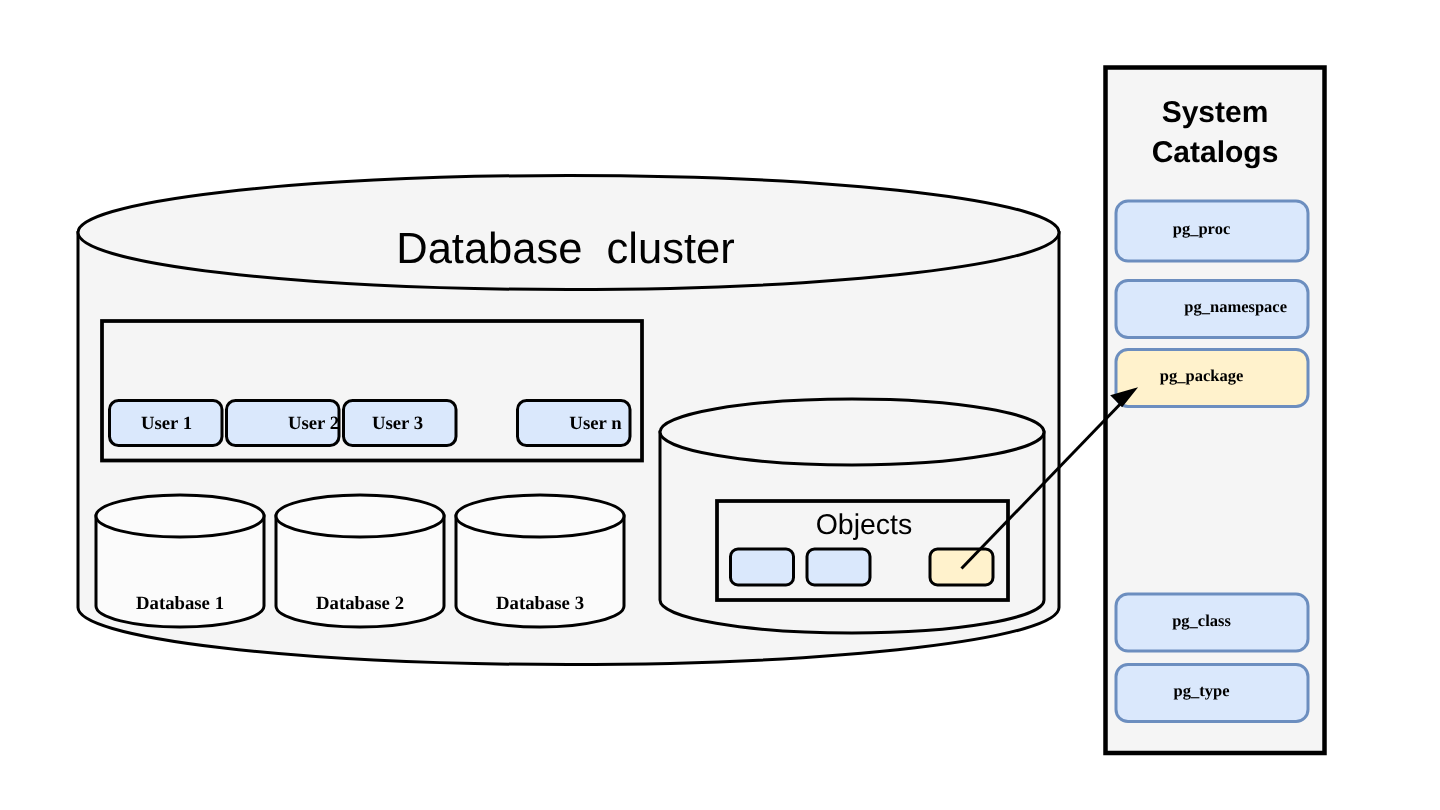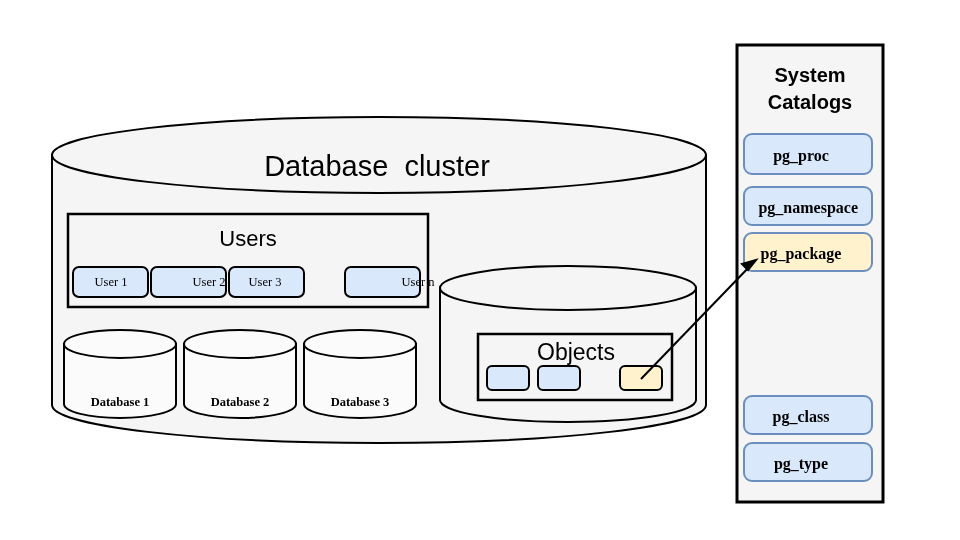--- a/index.html
+++ b/index.html
@@ -47,59 +47,59 @@
     left: 68px;
     top: 228px;
     width: 360px;
     font-size: 22px;
     font-family: "Liberation Sans", sans-serif;
   }
   .objects-title {
     left: 478px;
     top: 341px;
     width: 196px;
-    font-size: 23px;
+    font-size: 19px;
     font-family: "Liberation Sans", sans-serif;
   }
   .db-label {
     font-size: 12.5px;
     font-weight: bold;
     font-family: "Liberation Serif", serif;
     top: 372px;
     width: 108px;
     margin-top: 24px;
   }
   .db-label.d1 { left: 66px; }
   .db-label.d2 { left: 186px; }
   .db-label.d3 { left: 306px; }
 
   .user-label {
     font-size: 12.5px;
-    font-weight: normal;
+    font-weight: bold;
     font-family: "Liberation Serif", serif;
     top: 276px;
     width: 70px;
     text-align: center;
   }
   .user-label.u1 { left: 76px; }
   .user-label.u2 { left: 152px; margin-left: 22px; }
   .user-label.u3 { left: 230px; }
-  .user-label.un { left: 359px; padding-left: 24px; }
+  .user-label.un { left: 338px; padding-left: 24px; }
 
   .catalog-header {
     left: 740px;
     top: 62px;
     width: 140px;
     font-size: 20px;
     font-weight: bold;
     font-family: "Liberation Sans", sans-serif;
     line-height: 1.35;
   }
   .catalog-label {
-    font-size: 16px;
+    font-size: 11px;
     font-weight: bold;
     font-family: "Liberation Serif", serif;
     left: 744px;
     width: 114px;
   }
   .catalog-label.c0 { top: 148px; }
   .catalog-label.c1 { top: 200px; text-align: right; }
   .catalog-label.c2 { top: 246px; }
   .catalog-label.c3 { top: 409px; }
   .catalog-label.c4 { top: 456px; }
@@ -158,21 +158,20 @@
     <rect x="744" y="443" width="128" height="38" rx="8" ry="8" fill="#dae8fc" stroke="#6c8ebf" stroke-width="2"></rect>
 
     <g>
       <line x1="641" y1="379" x2="752" y2="264" stroke="#000000" stroke-width="2"></line>
       <polygon points="756,260 742,264 748,270" fill="#000000" stroke="#000000" stroke-width="2" stroke-linejoin="miter"></polygon>
     </g>
   </svg>
 
   <div class="lbl cluster-title">Database  cluster</div>
 
-  <div class="lbl users-title">Users</div>
 
   <div class="lbl user-label u1">User 1</div>
   <div class="lbl user-label u2">User 2</div>
   <div class="lbl user-label u3">User 3</div>
   <div class="lbl user-label un">User n</div>
 
   <div class="lbl db-label d1">Database 1</div>
   <div class="lbl db-label d2">Database 2</div>
   <div class="lbl db-label d3">Database 3</div>
 

